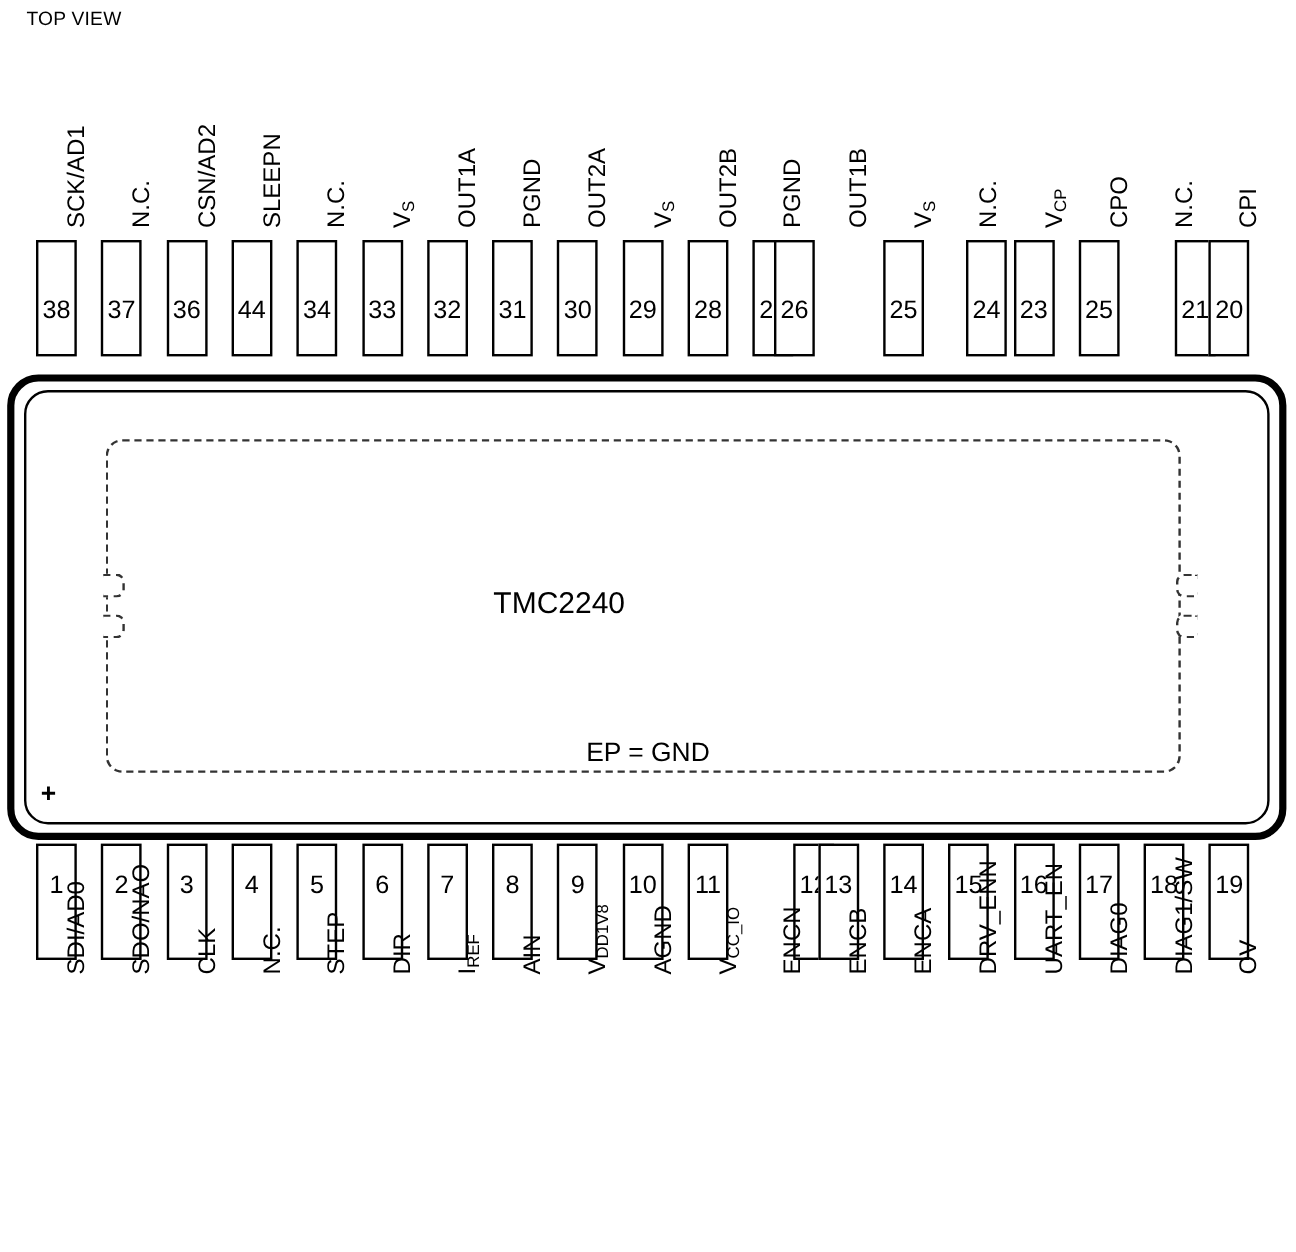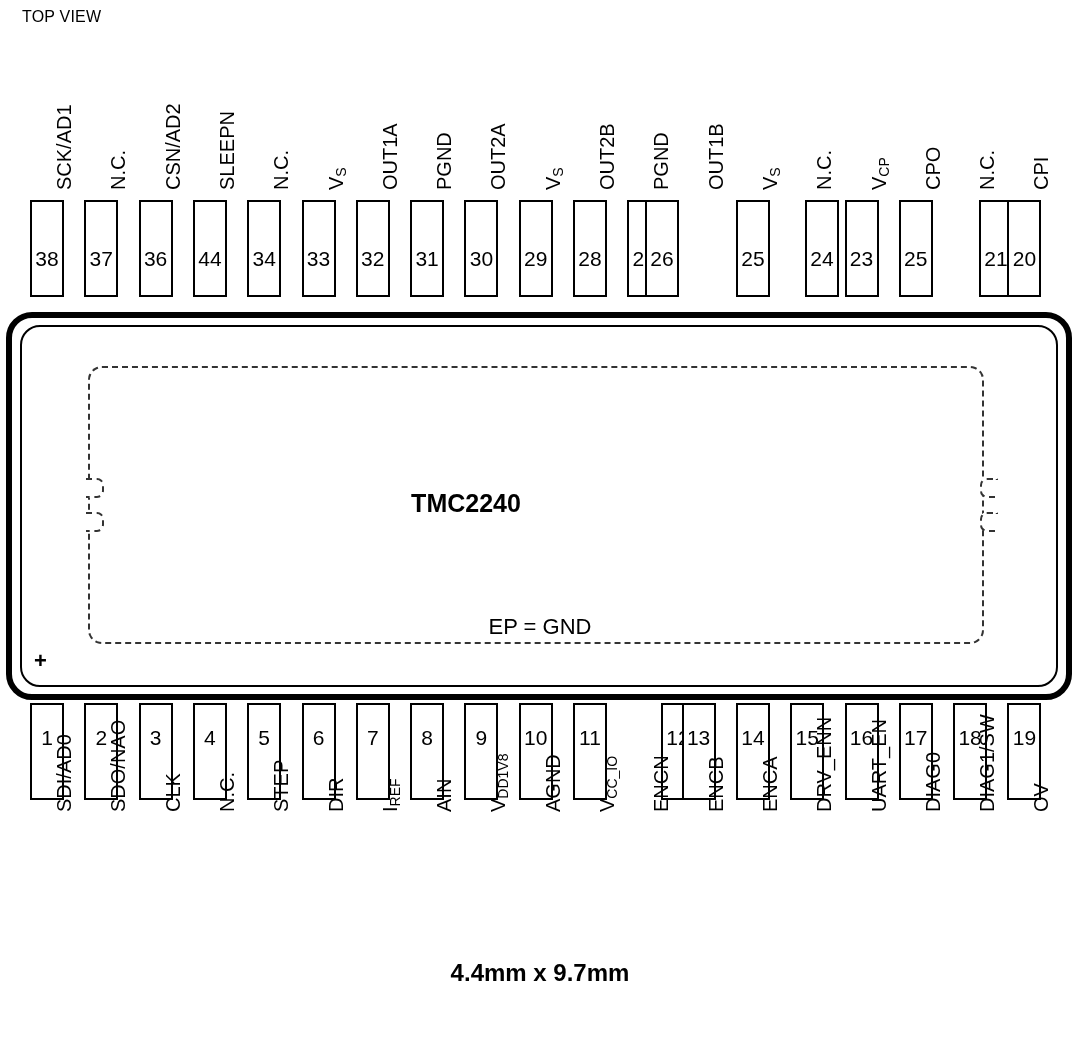--- a/index.html
+++ b/index.html
@@ -86,21 +86,21 @@
   }
   .ep-notch.left{border-left:none;border-radius:0 7px 7px 0;}
   .ep-notch.right{border-right:none;border-radius:7px 0 0 7px;}
   #notch-l1{left:86px;top:478px;}
   #notch-l2{left:86px;top:512px;}
   #notch-r1{left:980px;top:478px;}
   #notch-r2{left:980px;top:512px;}
 
   .part-name{
     position:absolute;left:0;top:489px;width:932px;
-    text-align:center;font-size:25px;font-weight:bold;
+    text-align:center;font-size:25px;font-weight:normal;
   }
   .ep-text{
     position:absolute;left:0;top:614px;width:1080px;
     text-align:center;font-size:22px;
   }
   .pin1-marker{
     position:absolute;left:34px;top:650px;
     font-size:22px;font-weight:bold;line-height:1;
   }
 
@@ -287,14 +287,13 @@
     <div class="pin-label" style="left: 705.6px; top: 812px;">ENCB</div>
     <div class="pin-label" style="left: 759.9px; top: 812px;">ENCA</div>
     <div class="pin-label" style="left: 814.2px; top: 812px;">DRV_ENN</div>
     <div class="pin-label" style="left: 868.5px; top: 812px;">UART_EN</div>
     <div class="pin-label" style="left: 922.8px; top: 812px;">DIAG0</div>
     <div class="pin-label" style="left: 977.1px; top: 812px;">DIAG1/SW</div>
     <div class="pin-label" style="left: 1031.4px; top: 812px;">OV</div>
   </div>
 
 <div class="caption">
-  <div class="line2">4.4mm x 9.7mm</div>
 </div>
 
 </body></html>

